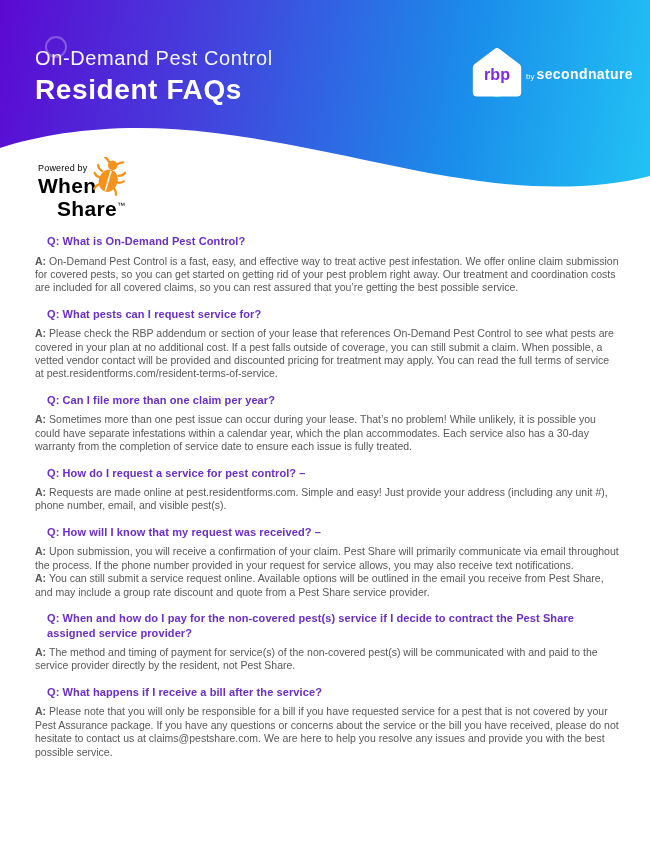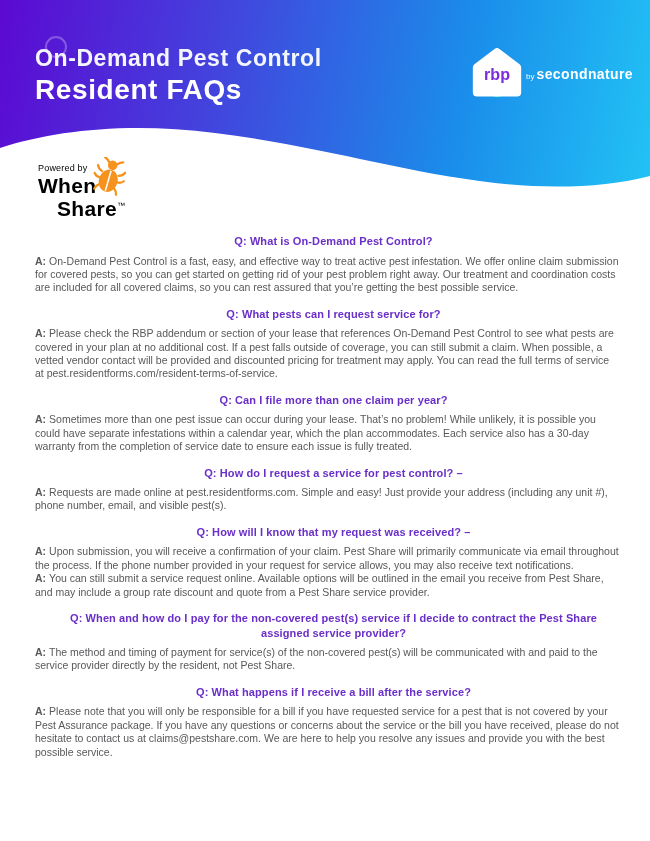--- a/index.html
+++ b/index.html
@@ -28,22 +28,22 @@
     width: 22px; height: 22px;
     border-radius: 50%;
     border: 2px solid rgba(255,255,255,0.28);
   }
   .title-block {
     position: absolute;
     left: 35px; top: 42px;
     color: #ffffff;
   }
   .title-line1 {
-    font-size: 23px;
-    font-weight: 700;
+    font-size: 20px;
+    font-weight: 400;
     letter-spacing: 0.6px;
     line-height: 32px;
     color: #f4f6ff;
   }
   .title-line2 {
     font-size: 28px;
     font-weight: 700;
     letter-spacing: 0.6px;
     line-height: 32px;
     color: #ffffff;
@@ -101,21 +101,20 @@
     width: 650px;
   }
   .question {
     color: #6a2fc9;
     font-size: 11px;
     font-weight: 700;
     line-height: 14.5px;
     letter-spacing: 0.1px;
     margin: 12px 0 6px 12px;
     max-width: 585px;
-    text-align: center;
   }
   .faq-item:first-child .question { margin-top: 0; }
   .answer {
     color: #58585b;
     font-size: 10.5px;
     font-weight: 400;
     line-height: 13.4px;
     max-width: 587px;
   }
   .a-prefix { font-weight: 700; margin-right: 3px; }

